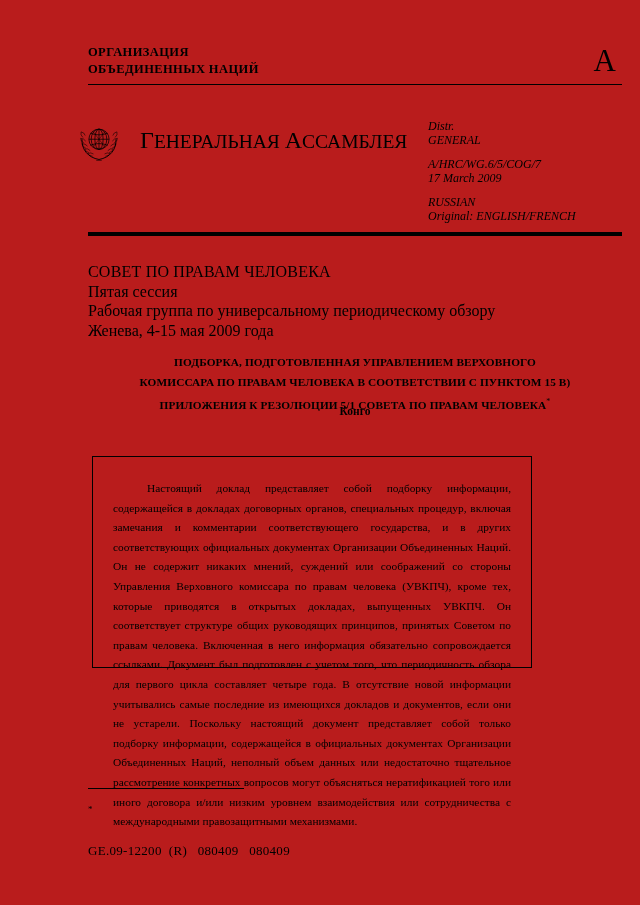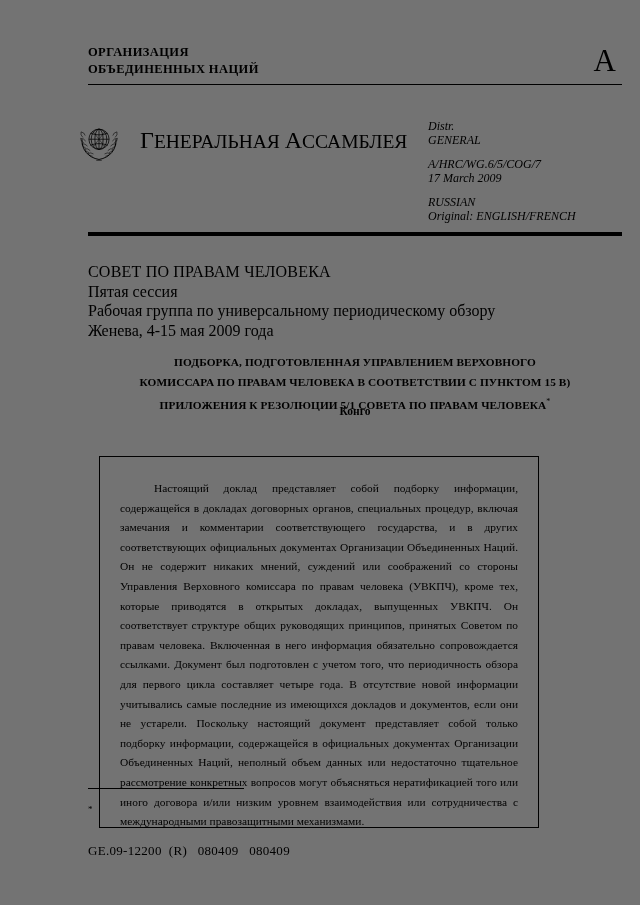--- a/index.html
+++ b/index.html
@@ -13,21 +13,21 @@
     font-family: "Liberation Serif", "DejaVu Serif", serif;
     color: #000000;
     position: relative;
     overflow: hidden;
   }
   .page {
     position: absolute;
     left: 0; top: 0;
     width: 640px;
     height: 905px;
-    background: #737373;
+    background: #b91c1c;
   }
 
   
   .masthead {
     position: absolute;
     left: 88px;
     top: 44px;
     width: 534px;
   }
   .org-row {
@@ -138,24 +138,23 @@
     font-weight: bold;
     font-size: 11.5px;
   }
 
   
   .abstract-box {
     position: absolute;
     left: 92px;
     top: 456px;
     width: 440px;
-    height: 372px;
+    height: 212px;
     border: 1px solid #000;
     box-sizing: border-box;
-    margin-left: 7px;
   }
   .abstract-text {
     padding: 22px 20px 0 20px;
     font-size: 11.4px;
     line-height: 19.6px;
     text-align: justify;
     text-indent: 34px;
     hyphens: none;
   }
 

